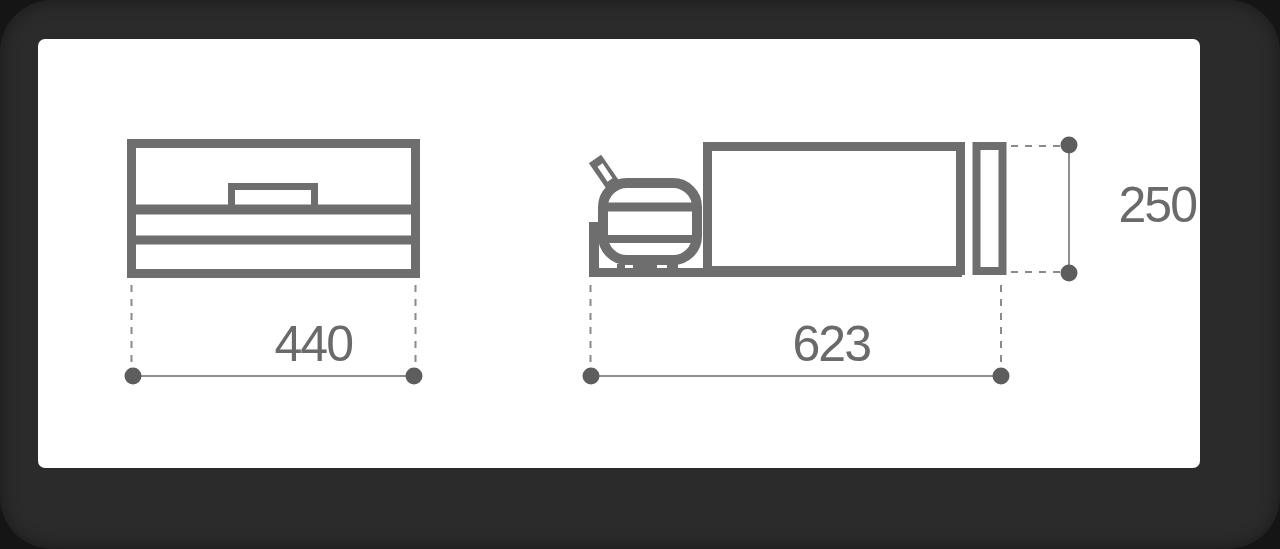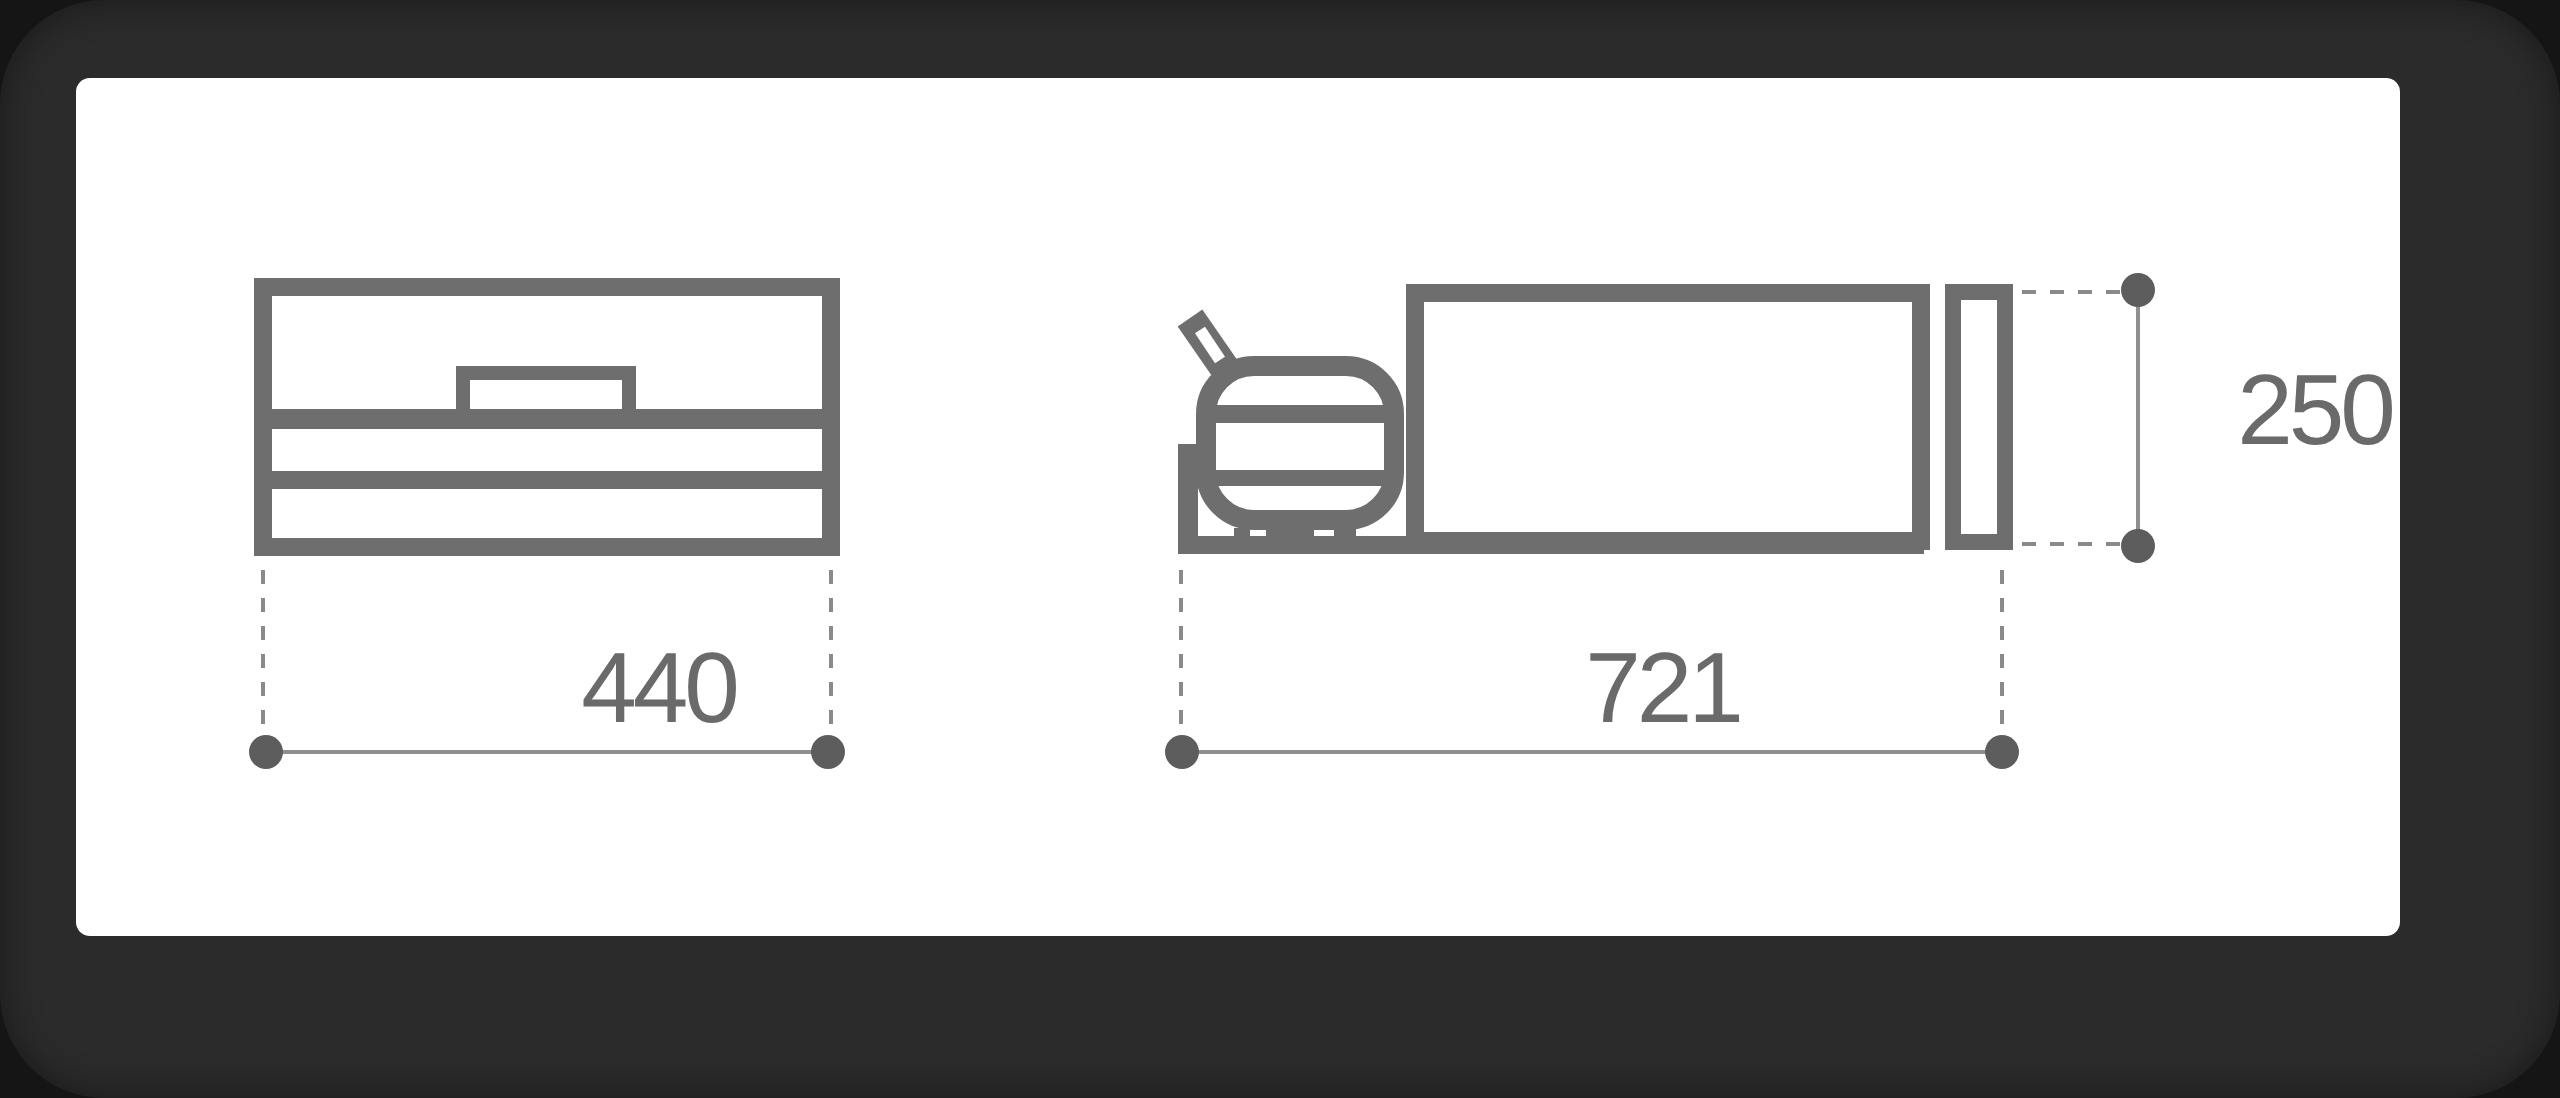--- a/index.html
+++ b/index.html
@@ -47,21 +47,21 @@
   .dot{ fill:var(--dot); stroke:none; }
   .dim-label{
     position:absolute;
     font-size:50px;
     line-height:50px;
     letter-spacing:-2px;
     color:var(--dim-text);
     text-align:right;
     user-select:none;
   }
-  .label-width{ left:208px; top:319px; width:160px; }
+  .label-width{ left:192px; top:319px; width:160px; }
   .label-depth{ left:710px; top:319px; width:160px; }
   .label-height{ left:1076px; top:180px; width:120px; }
 </style>
 </head>
 <body>
 
 <div class="frame"></div>
 <div class="card"></div>
 
 <svg class="diagram" viewBox="0 0 1280 549" aria-hidden="true">
@@ -107,14 +107,14 @@
     <circle class="dot" cx="591" cy="376" r="8.5"></circle>
     <circle class="dot" cx="1001" cy="376" r="8.5"></circle>
 
     <line class="dim" x1="1069" y1="146" x2="1069" y2="272"></line>
     <circle class="dot" cx="1069" cy="145" r="8.5"></circle>
     <circle class="dot" cx="1069" cy="273" r="8.5"></circle>
   </g>
 </svg>
 
 <div class="dim-label label-width">440</div>
-<div class="dim-label label-depth">721</div>
+<div class="dim-label label-depth">623</div>
 <div class="dim-label label-height">250</div>
 
 </body></html>

